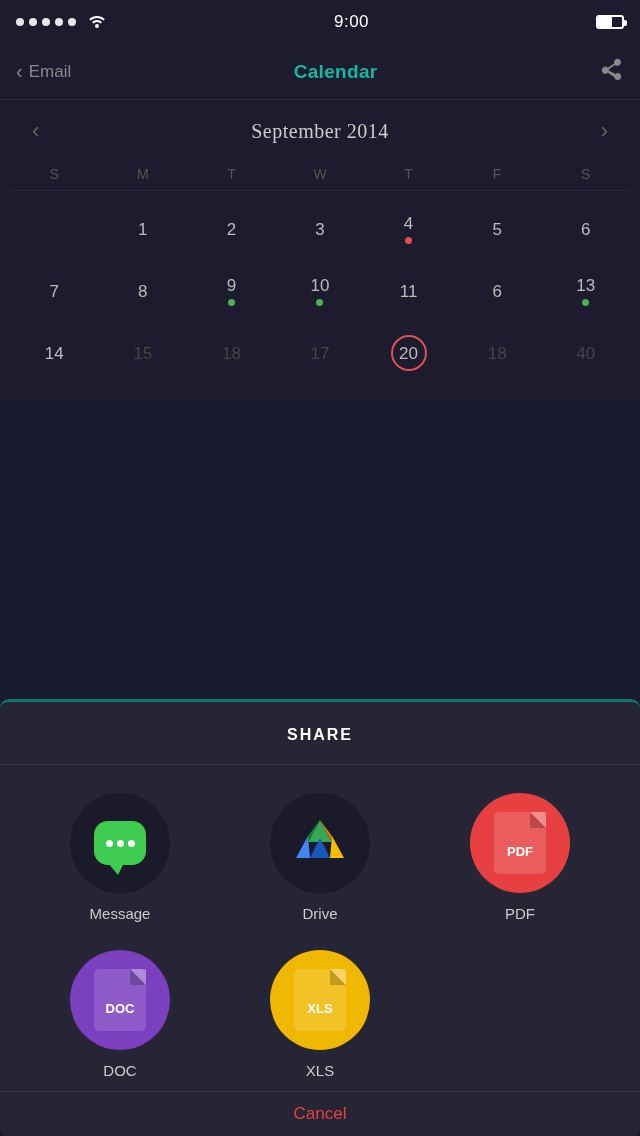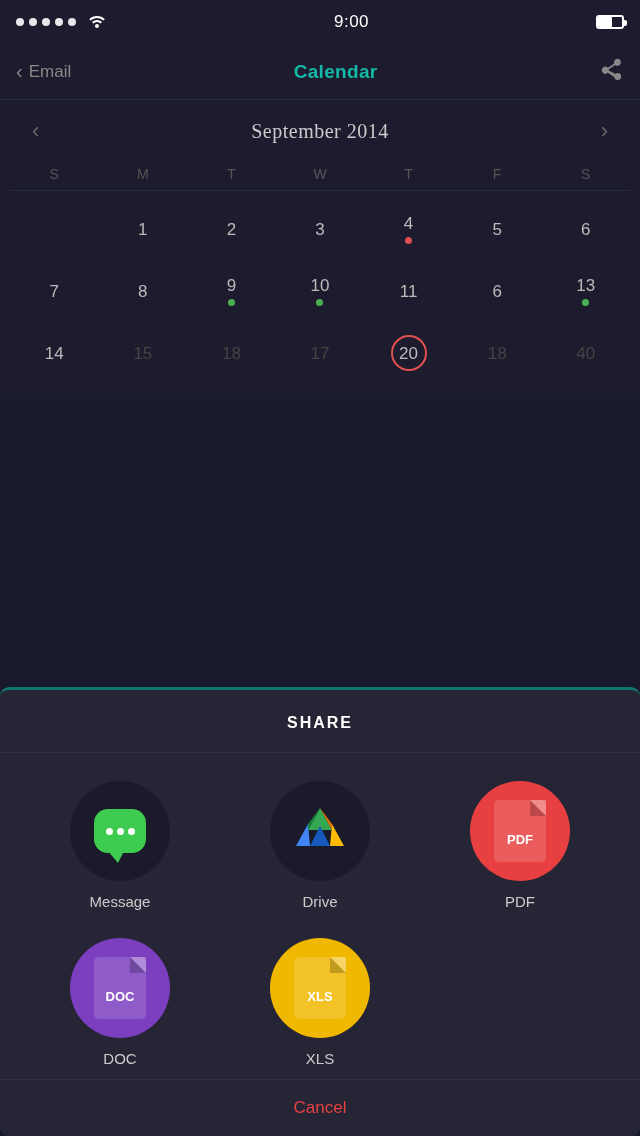--- a/index.html
+++ b/index.html
@@ -259,21 +259,21 @@
     }
     .msg-dot {
       width: 7px; height: 7px;
       border-radius: 50%;
       background: #fff;
     }
 
     
     .cancel-bar {
       text-align: center;
-      padding: 18px 0;
+      padding: 12px 0;
       border-top: 1px solid #333345;
       cursor: pointer;
     }
     .cancel-text {
       color: #e84040;
       font-size: 17px;
       font-weight: 400;
     }
   </style>
 </head>

